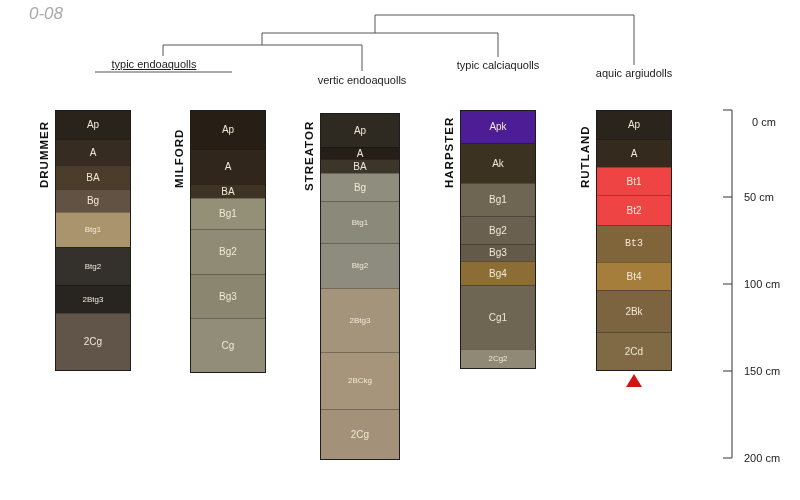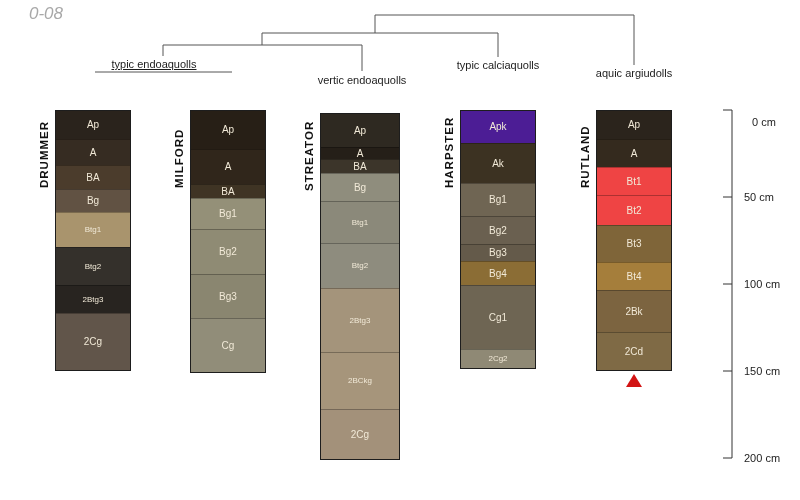--- a/index.html
+++ b/index.html
@@ -172,21 +172,21 @@
       </div>
       <div class="horizon" style="background: rgb(52, 42, 30); height: 28px;">
         <span class="hz-label">A</span>
       </div>
       <div class="horizon" style="background: #ef4444; height: 28px;">
         <span class="hz-label">Bt1</span>
       </div>
       <div class="horizon" style="background: #ef4444; height: 30px; justify-content: center;">
         <span class="hz-label">Bt2</span>
       </div>
-      <div class="horizon" style="background: rgb(127, 101, 57); height: 37px;">
+      <div class="horizon" style="background: rgb(127, 101, 57); height: 37px; font-family: Liberation Mono, monospace;">
         <span class="hz-label">Bt3</span>
       </div>
       <div class="horizon" style="background: rgb(165, 126, 59); height: 28px;">
         <span class="hz-label">Bt4</span>
       </div>
       <div class="horizon" style="background: rgb(124, 100, 64); height: 42px;">
         <span class="hz-label">2Bk</span>
       </div>
       <div class="horizon" style="background: rgb(127, 106, 69); height: 38px; justify-content: center;">
         <span class="hz-label">2Cd</span>

